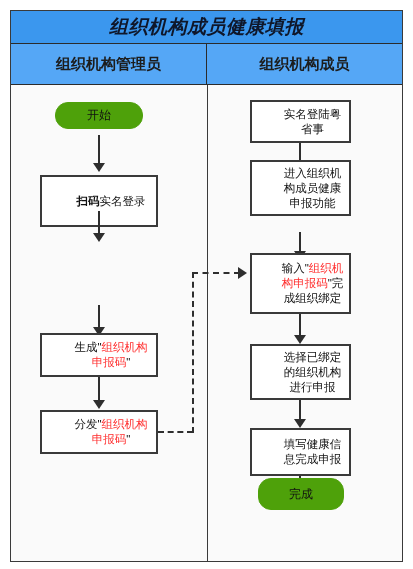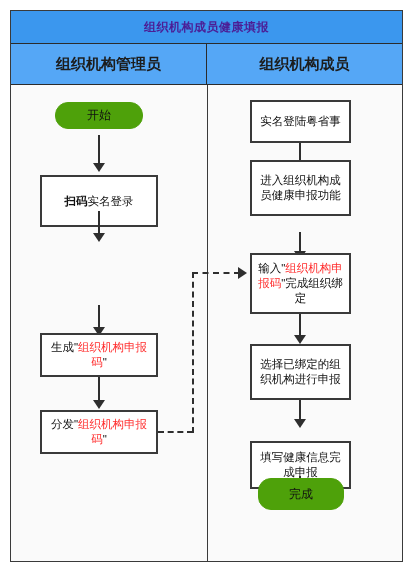--- a/index.html
+++ b/index.html
@@ -28,21 +28,21 @@
   .title-bar{
     position:absolute;
     left:11px;top:11px;
     width:391px;height:33px;
     background:#3b97ee;
     border-bottom:1px solid #2b2b2b;
     box-sizing:border-box;
     display:flex;align-items:center;justify-content:center;
   }
   .title-bar .t{
-    font-size:12px;font-weight:bold;color:#4c1d95;letter-spacing:.5px;
+    font-size:19px;font-weight:bold;color:#0f172a;letter-spacing:.5px;font-style:italic;
   }
   .col-head{
     position:absolute;
     top:44px;height:41px;
     background:#55a7f6;
     border-bottom:1px solid #2b2b2b;
     box-sizing:border-box;
     display:flex;align-items:center;justify-content:center;
   }
   .col-head .t{font-size:15px;font-weight:bold;color:#1c1c1c;}
@@ -63,20 +63,21 @@
     box-sizing:border-box;
     display:flex;align-items:center;justify-content:center;
     text-align:center;
     font-size:11.5px;
     line-height:15px;
     color:#111111;
   }
   .node.proc{
     background:#ffffff;
     border:2px solid #3a3a3a;
+    padding-left:24px;
   }
   .node.term{
     background:#4ea10a;
     border:1px solid #4ea10a;
     border-radius:13px;
     color:#111111;
     font-size:12px;
     font-weight:normal;
   }
   .node .inner{padding:0 5px;}
@@ -187,21 +188,21 @@
   <div class="conn vline" style="left:299px;top:314px;height:24px;"></div>
   <div class="arrow-down" style="left:294px;top:335px;"></div>
 
   <div class="node proc" style="left:250px;top:344px;width:101px;height:56px;">
     <span class="inner">选择已绑定的组织机构进行申报</span>
   </div>
 
   <div class="conn vline" style="left:299px;top:400px;height:22px;"></div>
   <div class="arrow-down" style="left:294px;top:419px;"></div>
 
-  <div class="node proc" style="left:250px;top:428px;width:101px;height:48px;margin-top:13px;">
+  <div class="node proc" style="left:250px;top:428px;width:101px;height:48px;">
     <span class="inner">填写健康信息完成申报</span>
   </div>
 
   <div class="conn vline" style="left:299px;top:476px;height:20px;"></div>
   <div class="arrow-down" style="left:294px;top:492px;"></div>
 
   <div class="node term" style="left:258px;top:478px;width:86px;height:32px;">
     <span class="inner">完成</span>
   </div>
 

